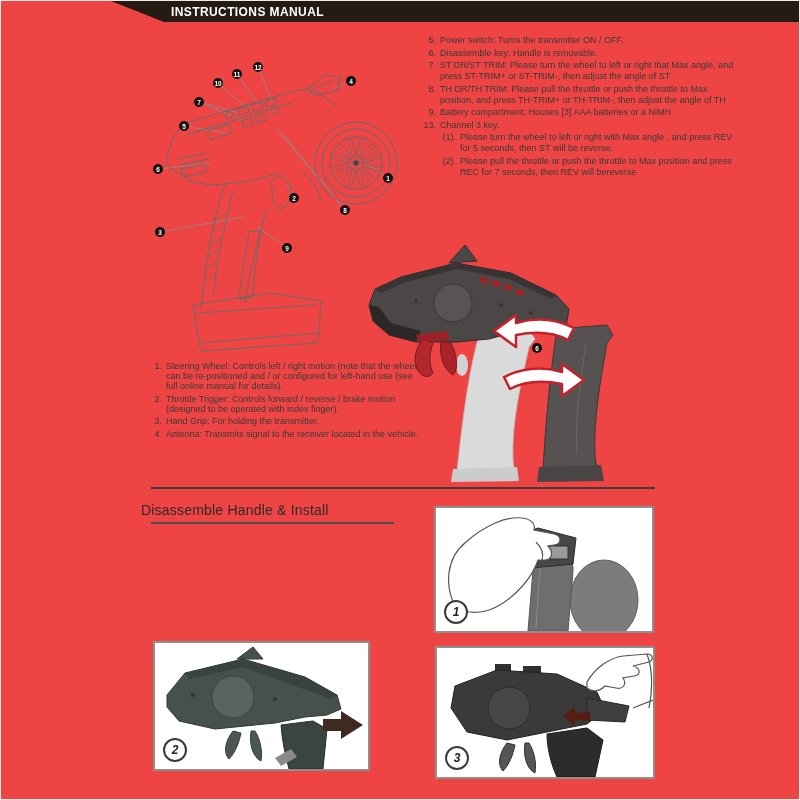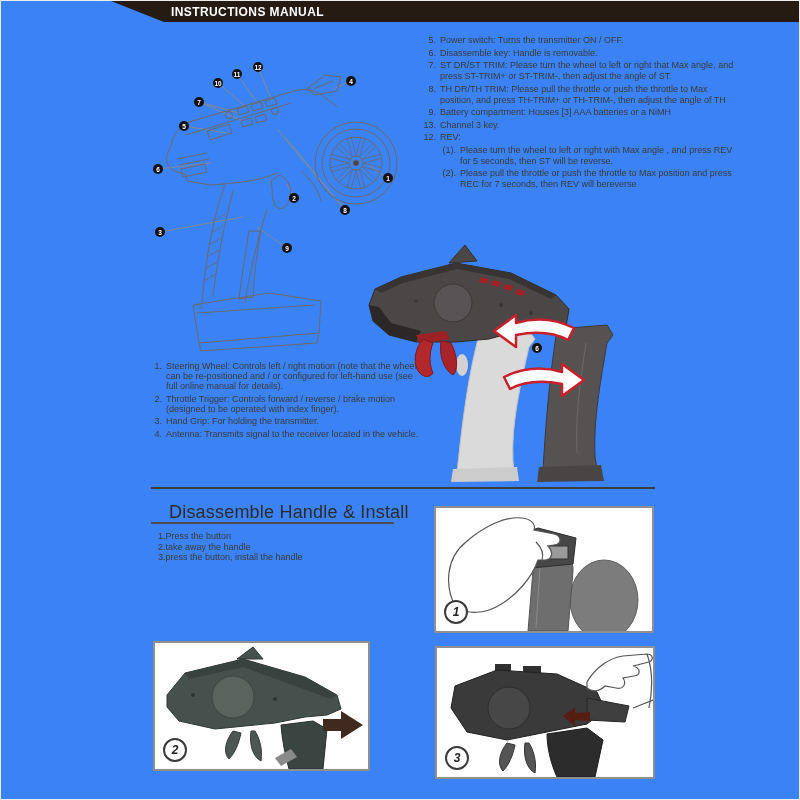--- a/index.html
+++ b/index.html
@@ -1,16 +1,16 @@
 <!DOCTYPE html>
 <html><head>
 <meta charset="utf-8">
 <style>
   html,body{margin:0;padding:0;background:#ffffff;}
-  .page{position:relative;width:800px;height:800px;background:#3b82f6;
+  .page{position:relative;width:800px;height:800px;background:#ef4444;
         font-family:"Liberation Sans",sans-serif;overflow:hidden;
         border:1px solid #ececea;box-sizing:border-box;text-decoration:underline;}
   
   .header{position:absolute;top:0;left:0;width:800px;height:21px;background:#261b13;
           clip-path:polygon(110px 0,800px 0,800px 21px,163px 21px);}
   .header-title{position:absolute;left:170px;top:4px;color:#ffffff;font-size:12px;
           font-weight:bold;letter-spacing:.4px;}
   
   .co{position:absolute;width:10px;height:10px;border-radius:50%;background:#15100e;
       color:#fff;font-size:6.5px;font-weight:bold;display:flex;align-items:center;
@@ -20,21 +20,21 @@
   .llist{position:absolute;left:147px;top:360px;width:277px;font-size:9px;line-height:10px;color:#3a3a3a;}
   .li{display:flex;margin-bottom:1.5px;}
   .llist .li{margin-bottom:2.5px;}
   .li .num{flex:none;width:18px;text-align:right;padding-right:4px;}
   .llist .li .num{width:14px;}
   .li .txt{flex:1;}
   .li.sub{margin-left:16px;}
   .li.sub .num{width:22px;}
   
   .divider{position:absolute;left:150px;top:486px;width:504px;height:2px;background:#3d3d3d;}
-  .dh{position:absolute;left:168px;top:501px;font-size:18px;color:#2b2b2b;letter-spacing:.2px;}
+  .dh{position:absolute;left:140px;top:501px;font-size:14px;color:#2b2b2b;letter-spacing:.2px;}
   .dh-underline{position:absolute;left:150px;top:521px;width:243px;height:2px;background:#4d4d4d;}
   .steps{position:absolute;left:157px;top:530px;font-size:9px;line-height:10.5px;color:#3a3a3a;}
   
   .figbox{position:absolute;border:2px solid #8f8f8f;background:#ffffff;box-sizing:border-box;}
   #figbox1{left:433px;top:505px;width:220px;height:127px;}
   #figbox2{left:152px;top:640px;width:217px;height:130px;}
   #figbox3{left:434px;top:645px;width:220px;height:133px;}
   .figlabel{position:absolute;left:8px;bottom:7px;width:20px;height:20px;border:2px solid #3a3a3a;
       border-radius:50%;background:#fff;color:#222;font-size:12px;font-weight:bold;font-style:italic;
       display:flex;align-items:center;justify-content:center;z-index:4;}
@@ -177,24 +177,20 @@
         <span class="txt">TH DR/TH TRIM: Please pull the throttle or push the throttle to Max position, and press TH-TRIM+ or TH-TRIM-, then adjust the angle of TH</span>
       </div>
     <div class="li">
         <span class="num">9.</span>
         <span class="txt">Battery compartment: Houses [3] AAA batteries or a NiMH</span>
       </div>
     <div class="li">
         <span class="num">13.</span>
         <span class="txt">Channel 3 key.</span>
       </div>
-    <div class="li">
-        <span class="num">12.</span>
-        <span class="txt">REV:</span>
-      </div>
     <div class="li sub">
         <span class="num">(1).</span>
         <span class="txt">Please turn the wheel to left or right with Max angle , and press REV for 5 seconds, then ST will be reverse.</span>
       </div>
     <div class="li sub">
         <span class="num">(2).</span>
         <span class="txt">Please pull the throttle or push the throttle to Max position and press REC for 7 seconds, then REV will bereverse</span>
       </div>
   </div>
 
@@ -256,25 +252,20 @@
     <div class="li">
         <span class="num">4.</span>
         <span class="txt">Antenna: Transmits signal to the receiver located in the vehicle.</span>
       </div>
   </div>
 
   <div class="divider"></div>
 
   <div class="dh">Disassemble Handle &amp; Install</div>
   <div class="dh-underline"></div>
-  <div class="steps">
-    <div>1.Press the button</div>
-    <div>2.take away the handle</div>
-    <div>3.press the button, install the handle</div>
-  </div>
 
   <div class="figbox" id="figbox1">
     <svg viewBox="0 0 216 123" width="216" height="123">
       <ellipse cx="168" cy="92" rx="34" ry="40" fill="#7c7c7c" stroke="#5f5f5f"></ellipse>
       <path d="M 92,123 L 97,62 C 98,50 106,44 118,44 C 130,44 138,52 137,63 L 132,123 Z" fill="#6e6e6e" stroke="#555"></path>
       <path d="M 104,60 C 103,80 101,100 100,120" stroke="#8a8a8a" fill="none"></path>
       <path d="M 58,36 L 102,20 L 140,30 L 137,56 L 64,63 Z" fill="#474747" stroke="#2e2e2e"></path>
       <rect x="104" y="38" width="28" height="13" fill="#9a9a9a" stroke="#333"></rect>
       <g fill="#ffffff" stroke="#555" stroke-width="1.2">
         <path d="M 20,100 C 8,78 10,50 30,34 C 48,18 70,8 86,10 C 95,11 100,16 98,22 L 118,26 C 126,28 126,36 118,37 L 112,38 C 118,44 116,52 109,52 L 102,52 C 96,70 80,88 62,98 C 48,106 32,106 20,100 Z"></path>

